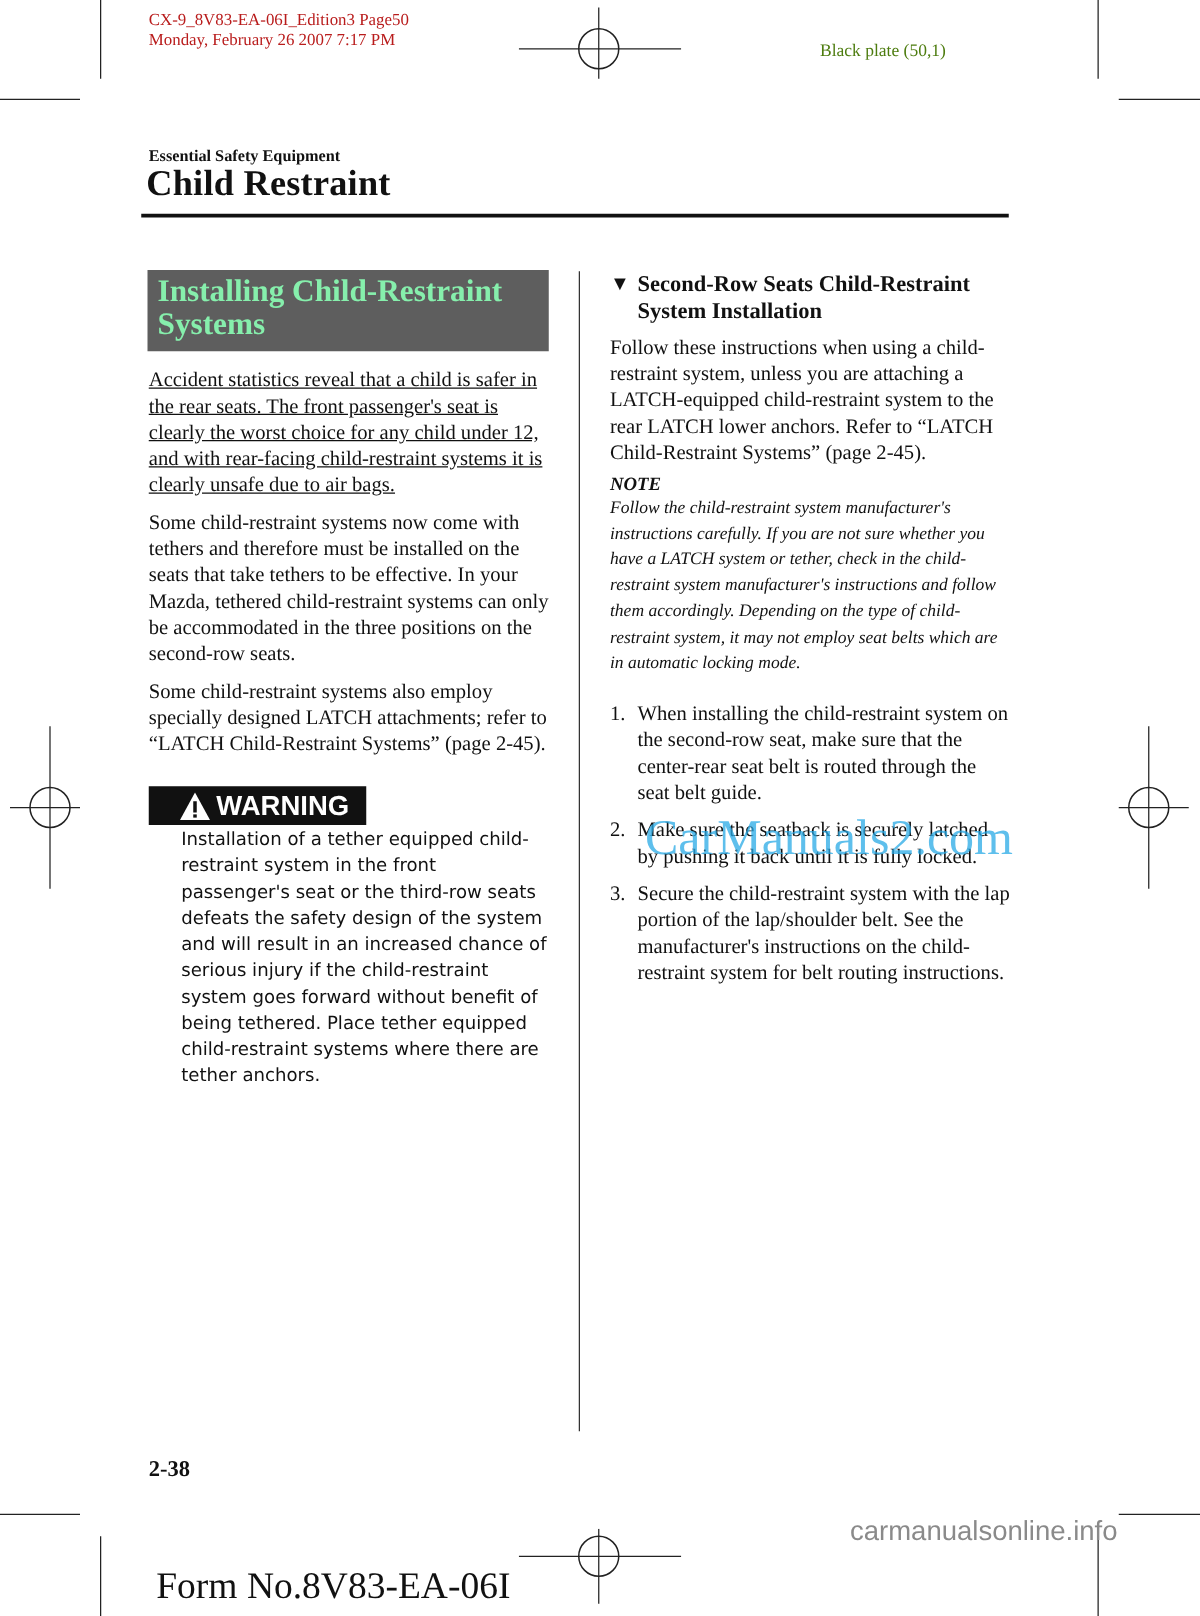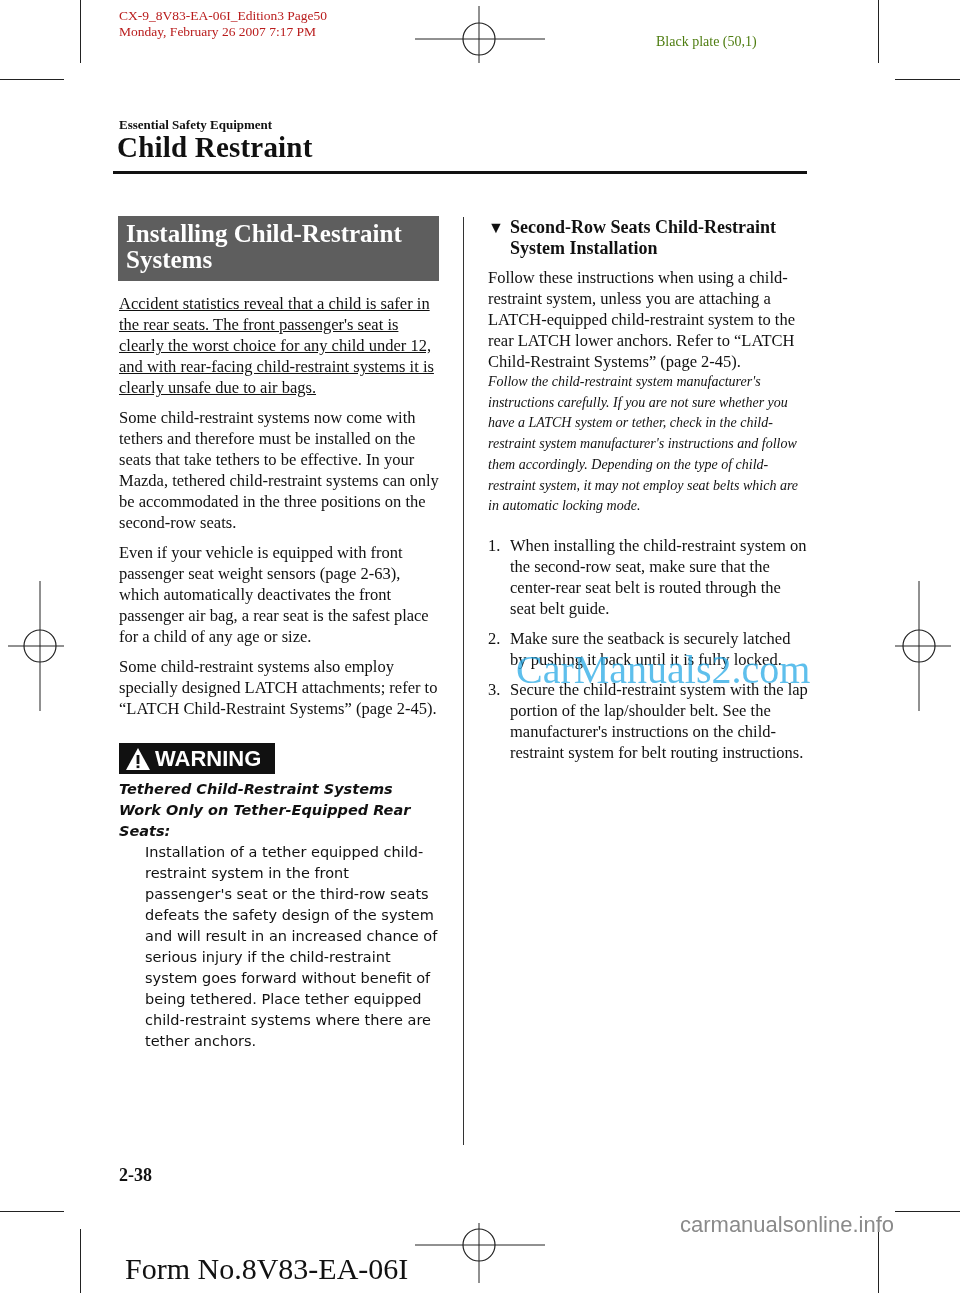--- a/index.html
+++ b/index.html
@@ -13,28 +13,28 @@
 
   .section-label { left: 119px; top: 117px; font-size: 13px; font-weight: bold; }
   .page-title { left: 117px; top: 131px; font-size: 29px; font-weight: bold; letter-spacing: 0.2px; }
   .title-rule { left: 113px; top: 171px; width: 694px; height: 3px; background: #111; }
 
   .col-divider { left: 463px; top: 217px; width: 1px; height: 928px; background: #333; }
 
   .left-col { left: 119px; top: 216px; width: 320px; }
   .right-col { left: 488px; top: 216px; width: 320px; }
 
-  .banner { background: #5e5e5e; color: #ffffff; font-weight: bold; font-size: 25px;
+  .banner { background: #5e5e5e; color: #86efac; font-weight: bold; font-size: 25px;
             line-height: 26px; padding: 5px 8px 8px 8px; margin-left: -1px; width: 305px; }
   .para { font-size: 16.5px; line-height: 21px; margin: 0; }
   .para.first { margin-top: 12px; text-decoration: underline; }
   .para.gap { margin-top: 9px; }
 
   .warn-box { display: inline-flex; align-items: center; background: #111; color: #fff;
-              margin-top: 24px; height: 31px; padding: 0 14px 0 6px;
+              margin-top: 24px; height: 31px; padding: 0 14px 0 24px;
               font-family: "Liberation Sans", "DejaVu Sans", sans-serif; font-weight: bold; font-size: 22px; }
   .warn-box svg { margin-right: 4px; }
   .warn-head { font-family: "DejaVu Sans", sans-serif; font-style: italic; font-weight: bold;
                font-size: 14.5px; line-height: 21px; margin-top: 4px; }
   .warn-body { font-family: "DejaVu Sans", sans-serif; 
                font-size: 14.5px; line-height: 21px; padding-left: 26px; }
 
   .sub-head { display: flex; font-weight: bold; font-size: 18px; line-height: 21px; margin-top: 1px; }
   .sub-head .tri { width: 22px; flex: 0 0 22px; font-size: 16px; }
   .note-label { font-style: italic; font-weight: bold; font-size: 15px; margin-top: 8px; }
@@ -96,41 +96,40 @@
 <div class="abs section-label">Essential Safety Equipment</div>
 <div class="abs page-title">Child Restraint</div>
 <div class="abs title-rule"></div>
 
 <div class="abs col-divider"></div>
 
 <div class="abs left-col">
   <div class="banner">Installing Child-Restraint Systems</div>
   <p class="para first">Accident statistics reveal that a child is safer in the rear seats. The front passenger's seat is clearly the worst choice for any child under 12, and with rear-facing child-restraint systems it is clearly unsafe due to air bags.</p>
   <p class="para gap">Some child-restraint systems now come with tethers and therefore must be installed on the seats that take tethers to be effective. In your Mazda, tethered child-restraint systems can only be accommodated in the three positions on the second-row seats.</p>
-  <p class="para gap">Even if your vehicle is equipped with front passenger seat weight sensors (page 2-63), which automatically deactivates the front passenger air bag, a rear seat is the safest place for a child of any age or size.</p>
   <p class="para gap">Some child-restraint systems also employ specially designed LATCH attachments; refer to “LATCH Child-Restraint Systems” (page 2-45).</p>
 
   <div class="warn-box">
     <svg width="26" height="24" viewBox="0 0 26 24">
       <polygon points="13,1 25,23 1,23" fill="#fff"></polygon>
       <rect x="11.6" y="8" width="2.8" height="9" fill="#111"></rect>
       <rect x="11.6" y="18.5" width="2.8" height="2.6" fill="#111"></rect>
     </svg>
     <span>WARNING</span>
   </div>
-  <div class="warn-head">Tethered Child-Restraint Systems Work Only on Tether-Equipped Rear Seats:</div>
   <div class="warn-body">Installation of a tether equipped child-restraint system in the front passenger's seat or the third-row seats defeats the safety design of the system and will result in an increased chance of serious injury if the child-restraint system goes forward without benefit of being tethered. Place tether equipped child-restraint systems where there are tether anchors.</div>
 </div>
 
 <div class="abs right-col">
   <div class="sub-head">
     <span class="tri">▼</span>
     <span>Second-Row Seats Child-Restraint System Installation</span>
   </div>
   <p class="para" style="margin-top:8px;">Follow these instructions when using a child-restraint system, unless you are attaching a LATCH-equipped child-restraint system to the rear LATCH lower anchors. Refer to “LATCH Child-Restraint Systems” (page 2-45).</p>
+  <div class="note-label">NOTE</div>
   <div class="note-body">Follow the child-restraint system manufacturer's instructions carefully. If you are not sure whether you have a LATCH system or tether, check in the child-restraint system manufacturer's instructions and follow them accordingly. Depending on the type of child-restraint system, it may not employ seat belts which are in automatic locking mode.</div>
 
   <div class="list-item first">
     <span class="num">1.</span>
     <span>When installing the child-restraint system on the second-row seat, make sure that the center-rear seat belt is routed through the seat belt guide.</span>
   </div>
   <div class="list-item">
     <span class="num">2.</span>
     <span>Make sure the seatback is securely latched by pushing it back until it is fully locked.</span>
   </div>

